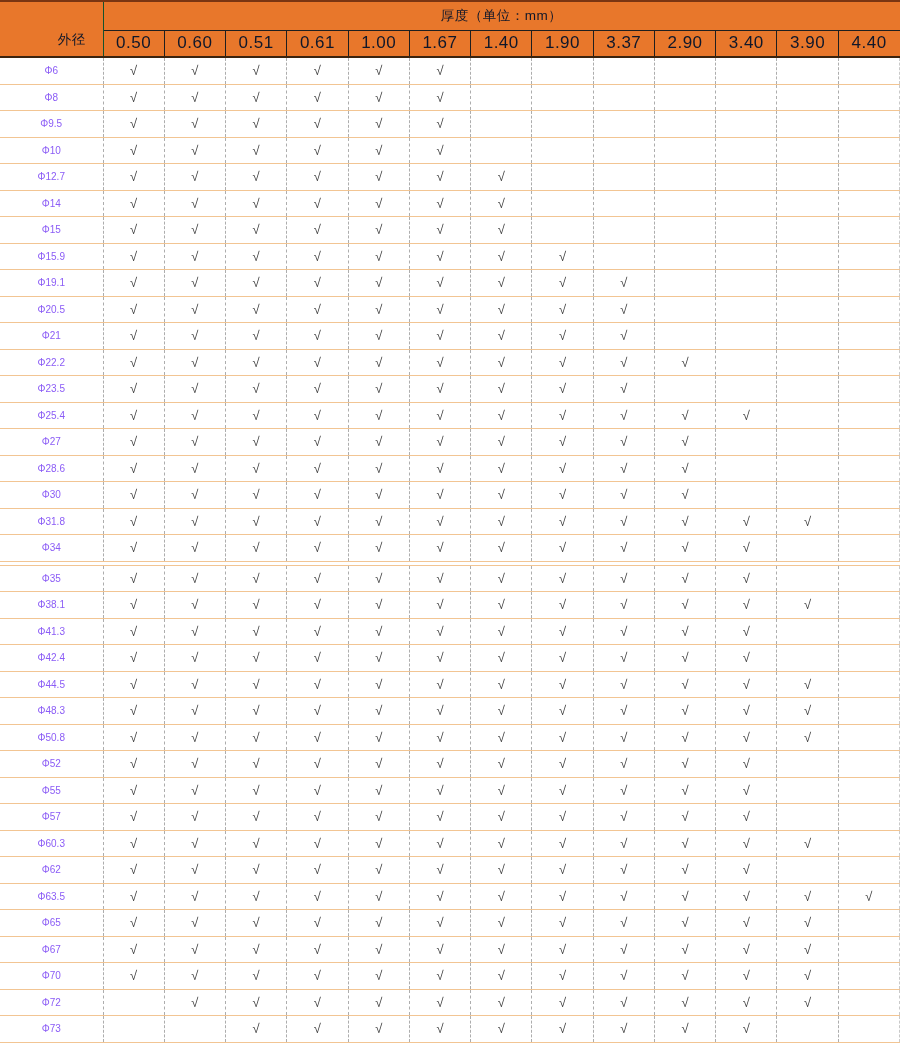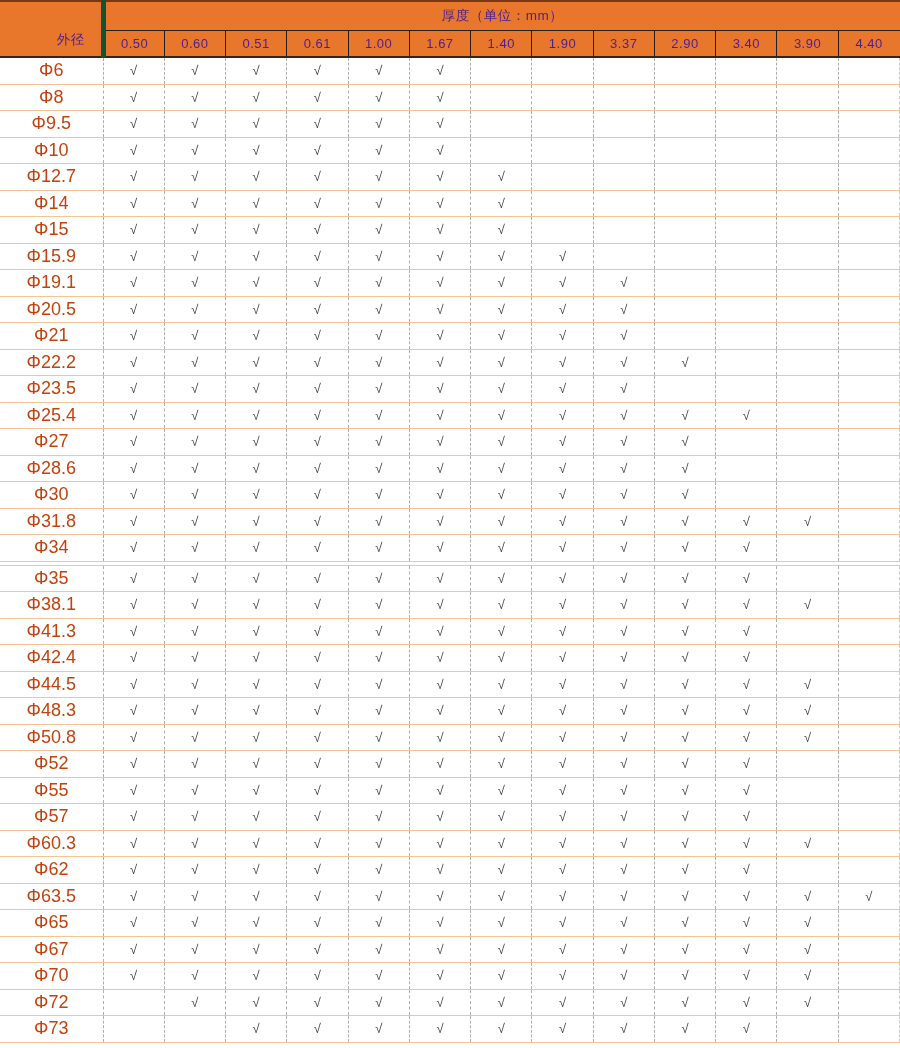--- a/index.html
+++ b/index.html
@@ -15,60 +15,60 @@
     background: #ffffff;
   }
   table.spec {
     width: 900px;
     border-collapse: collapse;
     table-layout: fixed;
   }
   
   thead th {
     background: #e8772b;
-    color: #4c1d95;
+    color: #0f172a;
     font-weight: normal;
     font-size: 13.5px;
     padding: 0;
     letter-spacing: 0.5px;
   }
   thead { border-top: 2px solid #7a3512; }
   tr.hrow1 { height: 29px; }
   tr.hrow2 { height: 27px; }
   th.diameter-hd {
     vertical-align: bottom;
     padding-bottom: 7px;
-    border-right: 5px solid #14532d;
+    border-right: 1px solid #14532d;
     padding-left: 41px;
   }
   th.thickness-hd {
     vertical-align: middle;
     border-bottom: 1px solid #1f1f1f;
   }
-  th.tcol { border-left: 1px solid #1f1f1f; font-size: 13px; }
+  th.tcol { border-left: 1px solid #1f1f1f; font-size: 17px; }
   th.tcol:first-child { border-left: none; }
   tr.hrow2 th { vertical-align: middle; }
   tbody.body-rows { border-top: 2.5px solid #3b240f; }
   
   tbody td {
     height: 25.5px;
     text-align: center;
     vertical-align: middle;
     font-size: 13px;
     color: #3f3f3f;
     border-bottom: 1px solid #f2c593;
     border-right: 1px dashed #adadad;
     padding: 0;
     overflow: hidden;
     white-space: nowrap;
   }
   tbody td:last-child { border-right: 1px dashed #c9c9c9; }
   tbody td.label {
-    color: #c2410c;
-    font-size: 18px;
+    color: #8b5cf6;
+    font-size: 10px;
   }
   tbody td.check { font-size: 13px; }
   tr.divider td {
     height: 3px;
     border-right: none;
     border-bottom: 1px solid #f2c593;
     background: #ffffff;
   }
 </style>
 </head>

